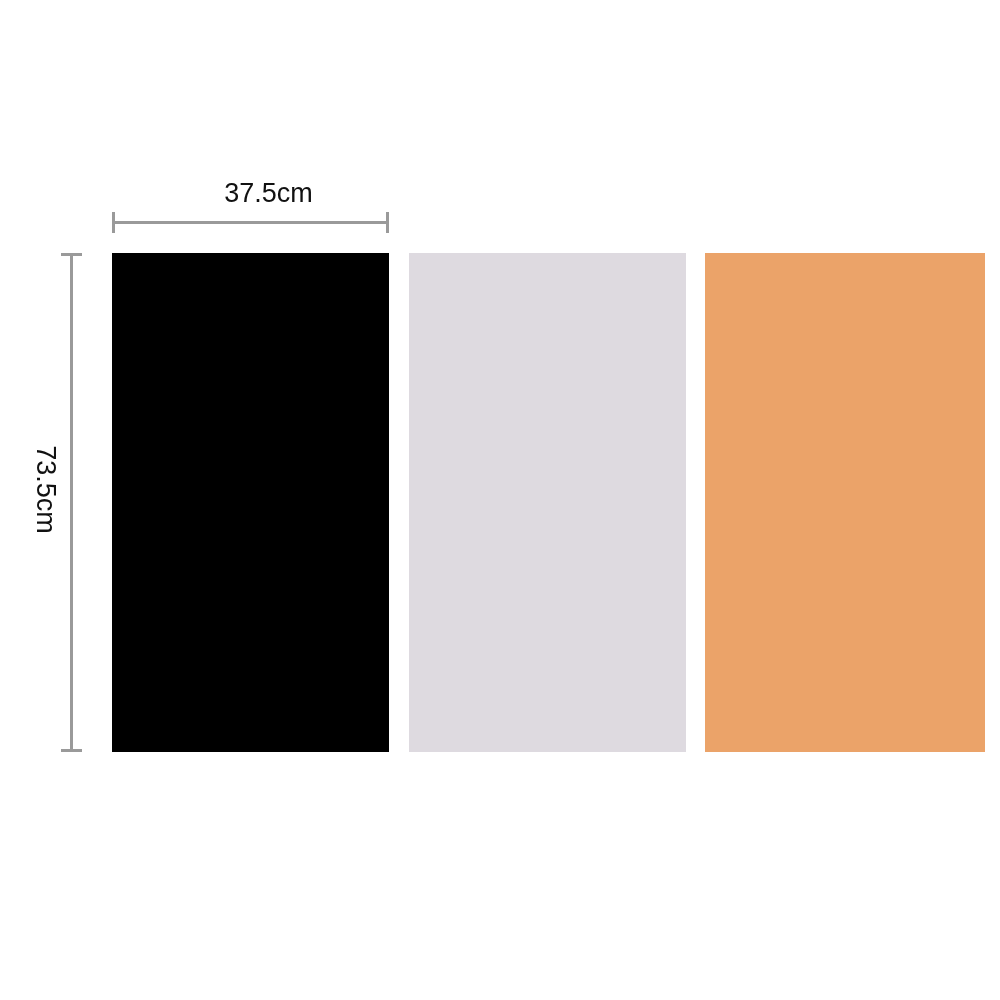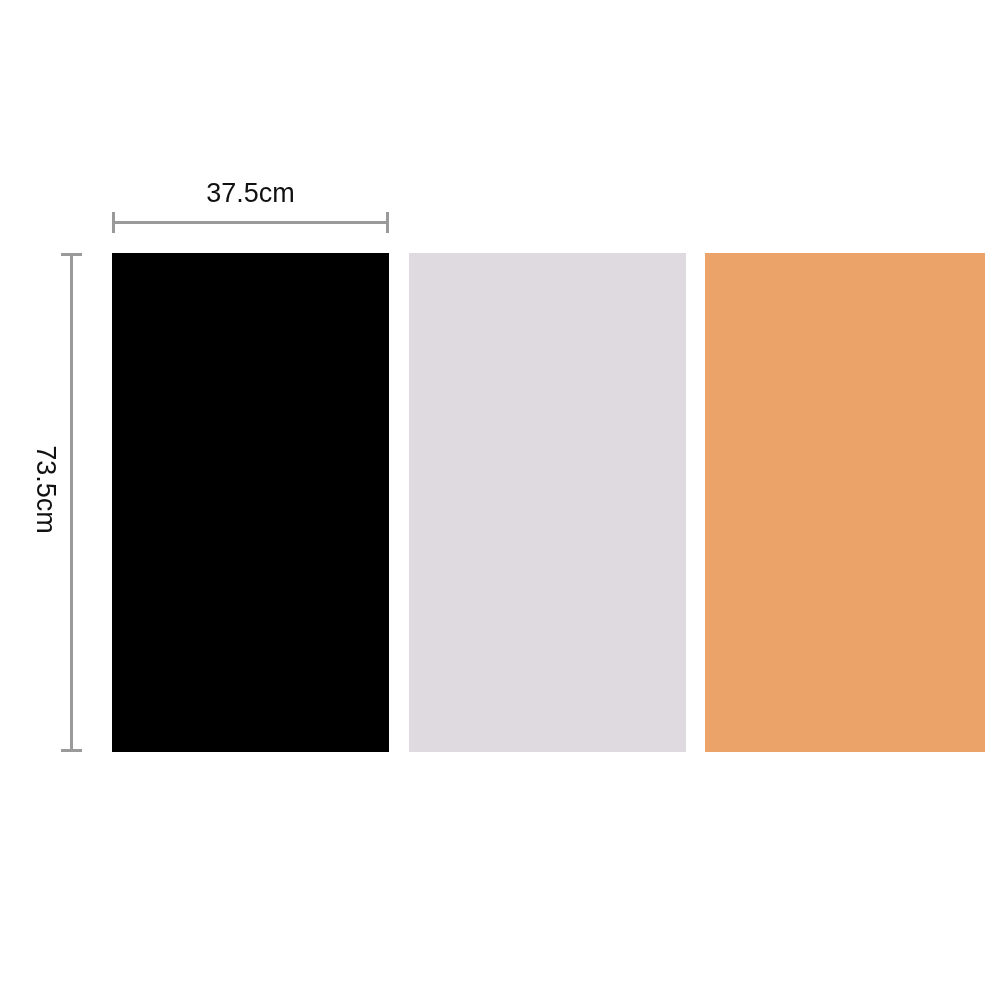--- a/index.html
+++ b/index.html
@@ -58,21 +58,21 @@
     top: 0;
     width: 3px;
     height: 21px;
     background: #9a9a9a;
   }
   #ruler-horizontal .cap-start { left: 0; }
   #ruler-horizontal .cap-end   { right: 0; }
 
   #label-width {
     position: absolute;
-    left: 112px;
+    left: 130px;
     top: 178px;
     width: 277px;
     text-align: center;
     font-size: 27px;
     line-height: 31px;
     color: #111111;
     letter-spacing: 0px;
     white-space: nowrap;
   }
 

